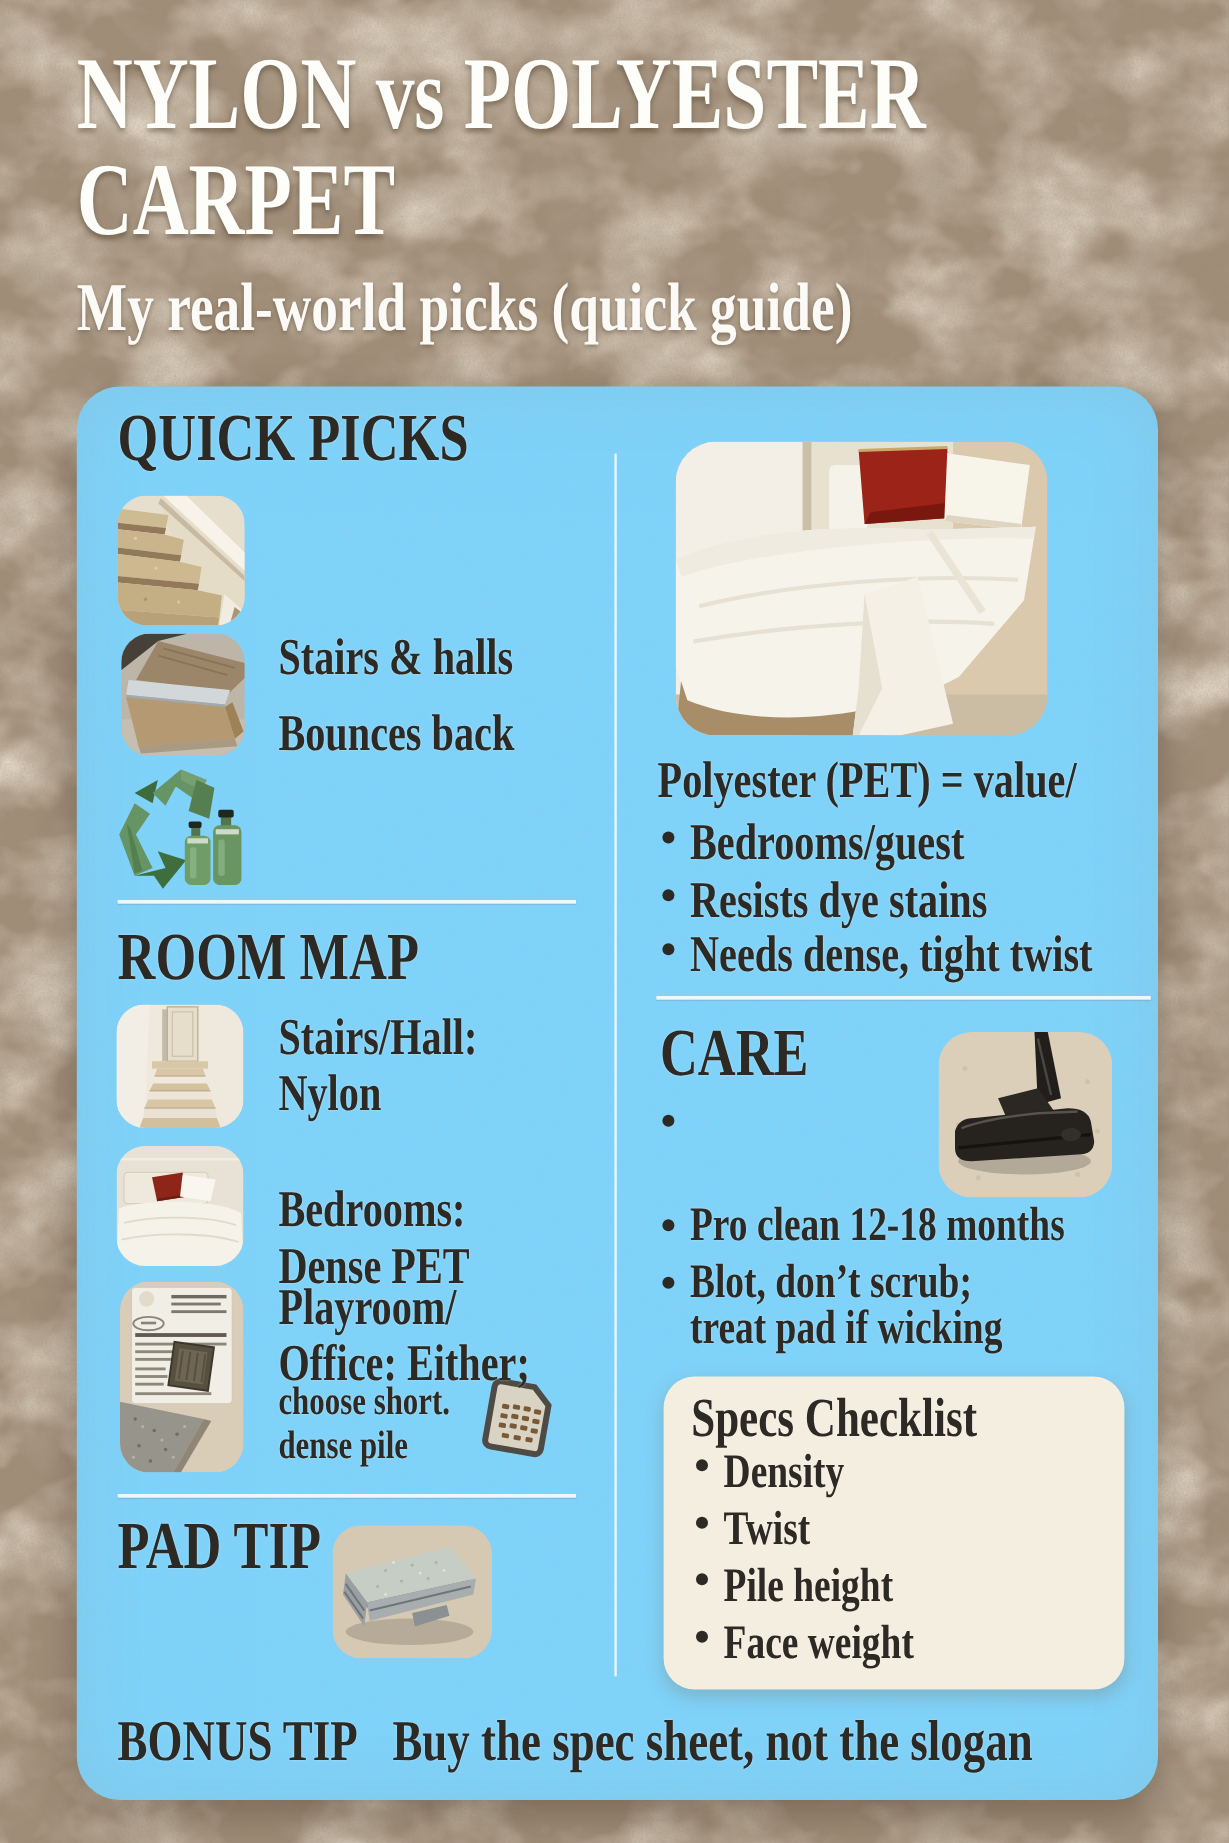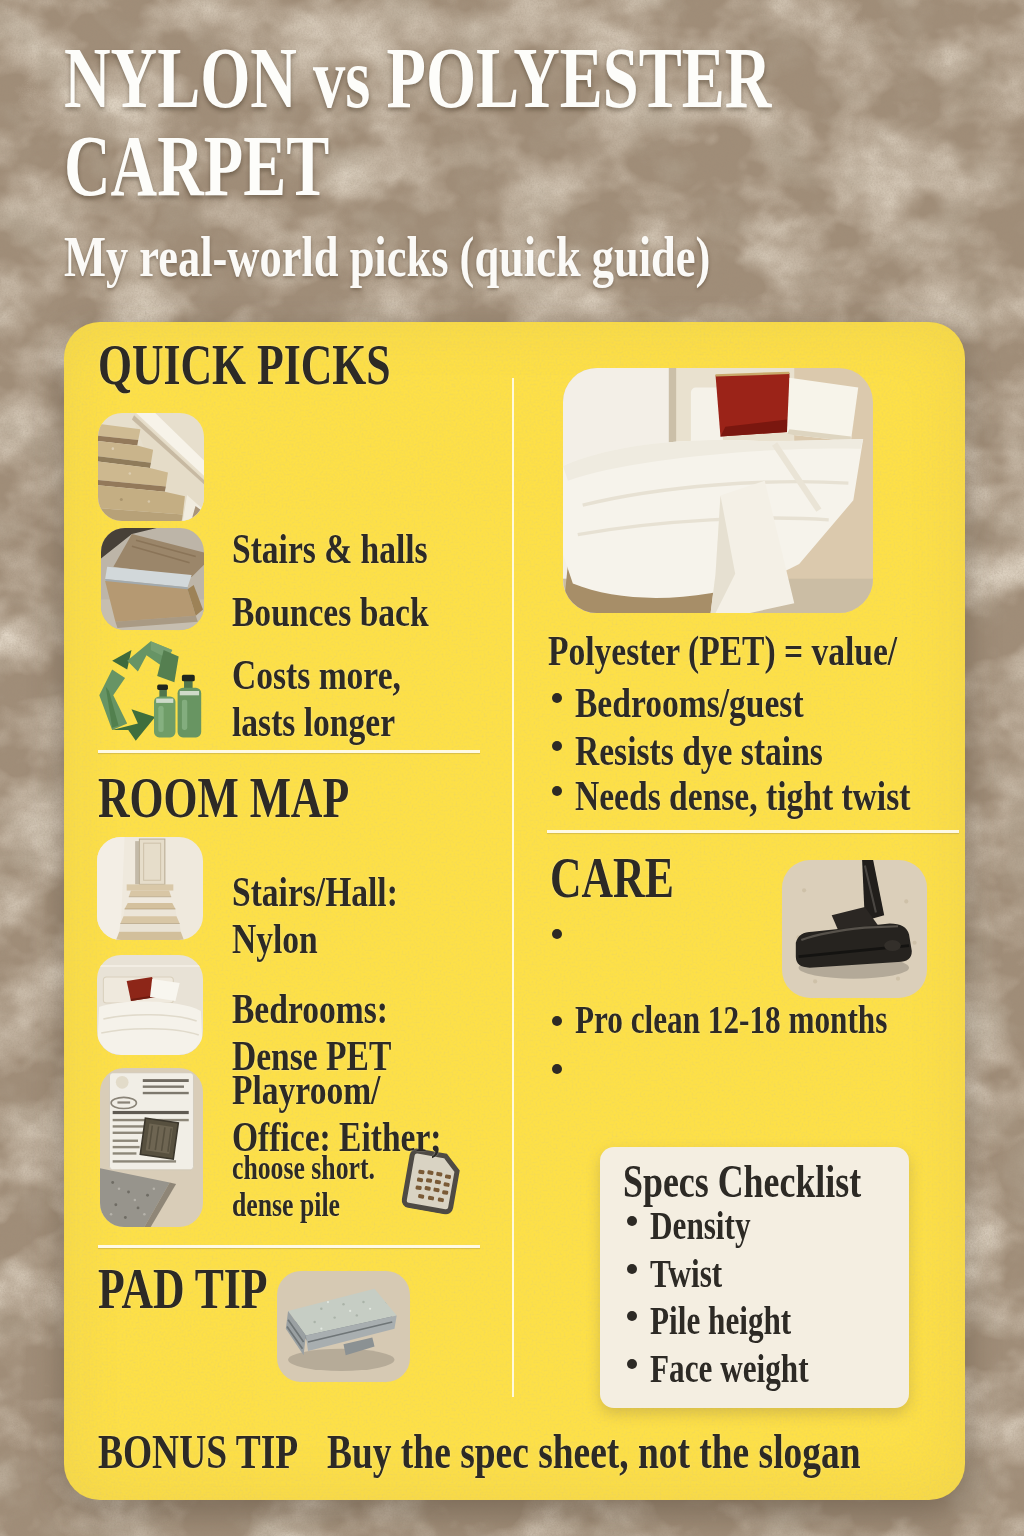--- a/index.html
+++ b/index.html
@@ -11,42 +11,42 @@
   #bgtex{position:absolute;left:0;top:0;z-index:0;}
   
   .ttl{white-space:nowrap;transform:scaleX(.75);transform-origin:0 0;font-weight:700;
        color:#fdfdfa;font-size:86px;line-height:88px;
        text-shadow:0 3px 5px rgba(62,48,30,.45);}
   .sub{white-space:nowrap;transform:scaleX(.78);transform-origin:0 0;font-weight:700;
        color:#fbfaf7;font-size:57px;line-height:62px;
        text-shadow:0 2px 4px rgba(62,48,30,.4);}
   
   #card{position:absolute;left:64px;top:322px;width:901px;height:1178px;
-        background:#fde047;border-radius:36px;z-index:1;
+        background:#7dd3fc;border-radius:36px;z-index:1;
         box-shadow:0 12px 34px rgba(64,50,34,.38), inset 0 0 60px rgba(146,124,96,.12);}
   
   .ln{white-space:nowrap;transform:scaleX(.78);transform-origin:0 0;font-weight:700;
       color:#2d2a25;text-shadow:0 0 2px rgba(250,247,240,.55);}
   .h2{font-size:56px;line-height:58px;}
   .body{font-size:43px;line-height:47px;}
   .body40{font-size:40px;line-height:38px;}
   .small{font-size:33px;line-height:37px;}
   .padln{font-size:40px;line-height:41px;}
   .bonus{font-size:48px;line-height:52px;}
   .h3{font-size:46px;line-height:48px;}
   .boxln{font-size:40px;line-height:47px;}
   .dot{position:absolute;width:10px;height:10px;border-radius:50%;background:#2d2a25;}
   .ph{position:absolute;overflow:hidden;border-radius:24px;z-index:2;}
   .ph svg{width:100%;height:100%;}
   .txt{position:absolute;z-index:3;}
   .divh{position:absolute;height:3px;background:rgba(255,255,255,.85);
         box-shadow:0 1px 1px rgba(110,92,70,.25);z-index:2;}
   .divv{position:absolute;width:2px;background:rgba(255,255,255,.8);z-index:2;}
-  #specsbox{position:absolute;left:536px;top:825px;width:309px;height:261px;
-        background:#f4eee1;border-radius:14px;z-index:2;
+  #specsbox{position:absolute;left:489px;top:825px;width:384px;height:261px;
+        background:#f4eee1;border-radius:26px;z-index:2;
         box-shadow:0 6px 14px rgba(120,100,75,.28);}
 </style>
 </head>
 <body>
 
 <div id="page">
 
   <svg id="bgtex" width="1024" height="1536" aria-hidden="true">
     <defs>
       <filter id="fLight" x="0" y="0" width="100%" height="100%">
@@ -144,24 +144,20 @@
         <rect x="57" y="57" width="16" height="4" fill="#dfe6da" opacity="0.85"></rect>
         <rect x="59" y="64" width="5" height="24" rx="2" fill="#8fb88a" opacity="0.7"></rect>
         <rect x="83" y="40" width="8" height="9" fill="#51764c"></rect>
         <rect x="81" y="35" width="12" height="6" rx="1.5" fill="#20271e"></rect>
         <rect x="77" y="47" width="22" height="46" rx="5" fill="#689562"></rect>
         <rect x="79" y="50" width="18" height="4" fill="#e2e8dc" opacity="0.85"></rect>
         <rect x="81" y="58" width="5" height="28" rx="2" fill="#8fb88a" opacity="0.7"></rect>
       </svg>
     </div>
 
-    <div class="txt" style="left:168px;top:329px">
-      <div class="ln body">Costs more,</div>
-      <div class="ln body">lasts longer</div>
-    </div>
 
     <div class="divh" style="left:34px;top:428px;width:382px"></div>
 
     <div class="txt ln h2" style="left:34px;top:447px">ROOM MAP</div>
 
     <div class="ph" style="left:33px;top:515px;width:106px;height:103px">
       <svg viewBox="0 0 100 100" preserveAspectRatio="none">
         <rect width="100" height="100" fill="#efe9dd"></rect>
         <polygon points="0,0 26,0 22,100 0,100" fill="#f3eee5"></polygon>
         <rect x="36" y="4" width="4" height="42" fill="#8e8069" opacity="0.45"></rect>
@@ -171,21 +167,21 @@
         <polygon points="32,52 68,52 70,58 30,58" fill="#d8c6a5"></polygon>
         <polygon points="30,58 70,58 71,64 29,64" fill="#efe9de"></polygon>
         <polygon points="29,64 71,64 74,70 26,70" fill="#d4c19e"></polygon>
         <polygon points="26,70 74,70 75,77 25,77" fill="#ece5d8"></polygon>
         <polygon points="25,77 75,77 78,84 22,84" fill="#d8c6a5"></polygon>
         <polygon points="22,84 78,84 79,92 21,92" fill="#e9e2d4"></polygon>
         <polygon points="21,92 79,92 82,100 18,100" fill="#d2bf9b"></polygon>
         <path d="M30,58 L70,58 M26,70 L74,70 M22,84 L78,84" stroke="#a99572" stroke-width="1" opacity="0.6"></path>
       </svg>
     </div>
-    <div class="txt" style="left:168px;top:546px">
+    <div class="txt" style="left:168px;top:519px">
       <div class="ln body">Stairs/Hall:</div>
       <div class="ln body">Nylon</div>
     </div>
 
     <div class="ph" style="left:33px;top:633px;width:106px;height:100px">
       <svg viewBox="0 0 100 100" preserveAspectRatio="none">
         <rect width="100" height="100" fill="#e8e2d6"></rect>
         <rect y="10" width="100" height="2" fill="#f2ede3"></rect>
         <rect x="6" y="22" width="66" height="26" rx="3" fill="#efe9dd" stroke="#d9d0bd" stroke-width="1"></rect>
         <polygon points="28,26 52,22 56,42 32,46" fill="#8d2618"></polygon>
@@ -367,20 +363,24 @@
         <path d="M14,58 Q30,52 60,49 L84,48" stroke="#57524b" stroke-width="1.5" fill="none"></path>
         <path d="M12,70 L92,62" stroke="#141311" stroke-width="2" fill="none"></path>
         <ellipse cx="80" cy="62" rx="6" ry="4" fill="#332f2a"></ellipse>
       </svg>
     </div>
 
     <div class="dot" style="left:488px;top:607px"></div>
     <div class="dot" style="left:488px;top:694px"></div>
     <div class="txt ln body40" style="left:511px;top:679px">Pro clean 12-18 months</div>
     <div class="dot" style="left:488px;top:742px"></div>
+    <div class="txt" style="left:511px;top:727px">
+      <div class="ln body40">Blot, don’t scrub;</div>
+      <div class="ln body40">treat pad if wicking</div>
+    </div>
 
     <div id="specsbox">
       <div class="txt ln h3" style="left:23px;top:11px">Specs Checklist</div>
       <div class="dot" style="left:27px;top:69px"></div>
       <div class="txt ln boxln" style="left:50px;top:55px">Density</div>
       <div class="dot" style="left:27px;top:117px"></div>
       <div class="txt ln boxln" style="left:50px;top:103px">Twist</div>
       <div class="dot" style="left:27px;top:164px"></div>
       <div class="txt ln boxln" style="left:50px;top:150px">Pile height</div>
       <div class="dot" style="left:27px;top:212px"></div>

